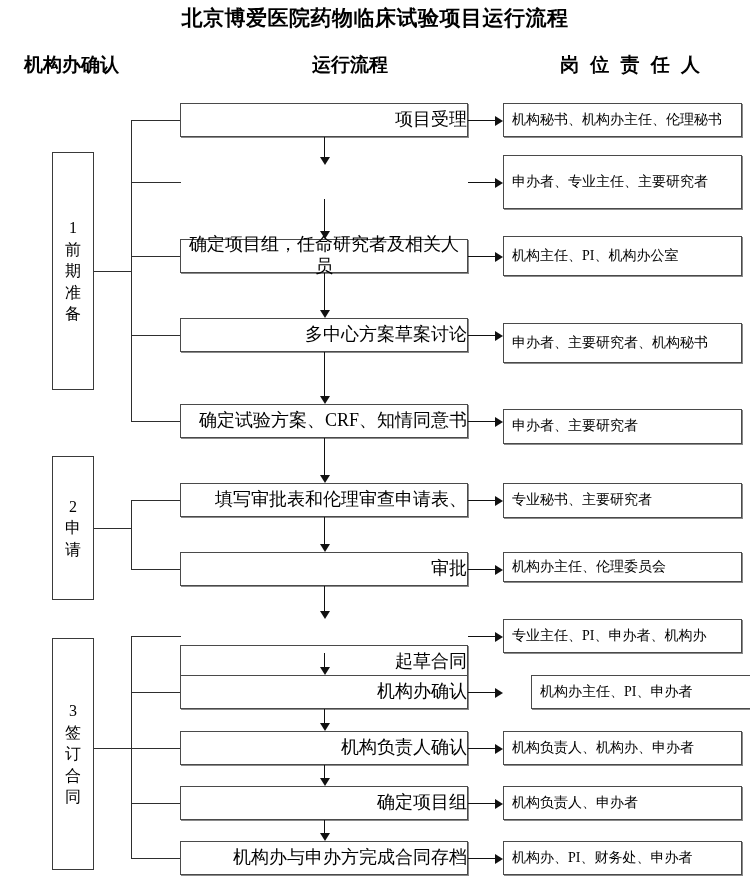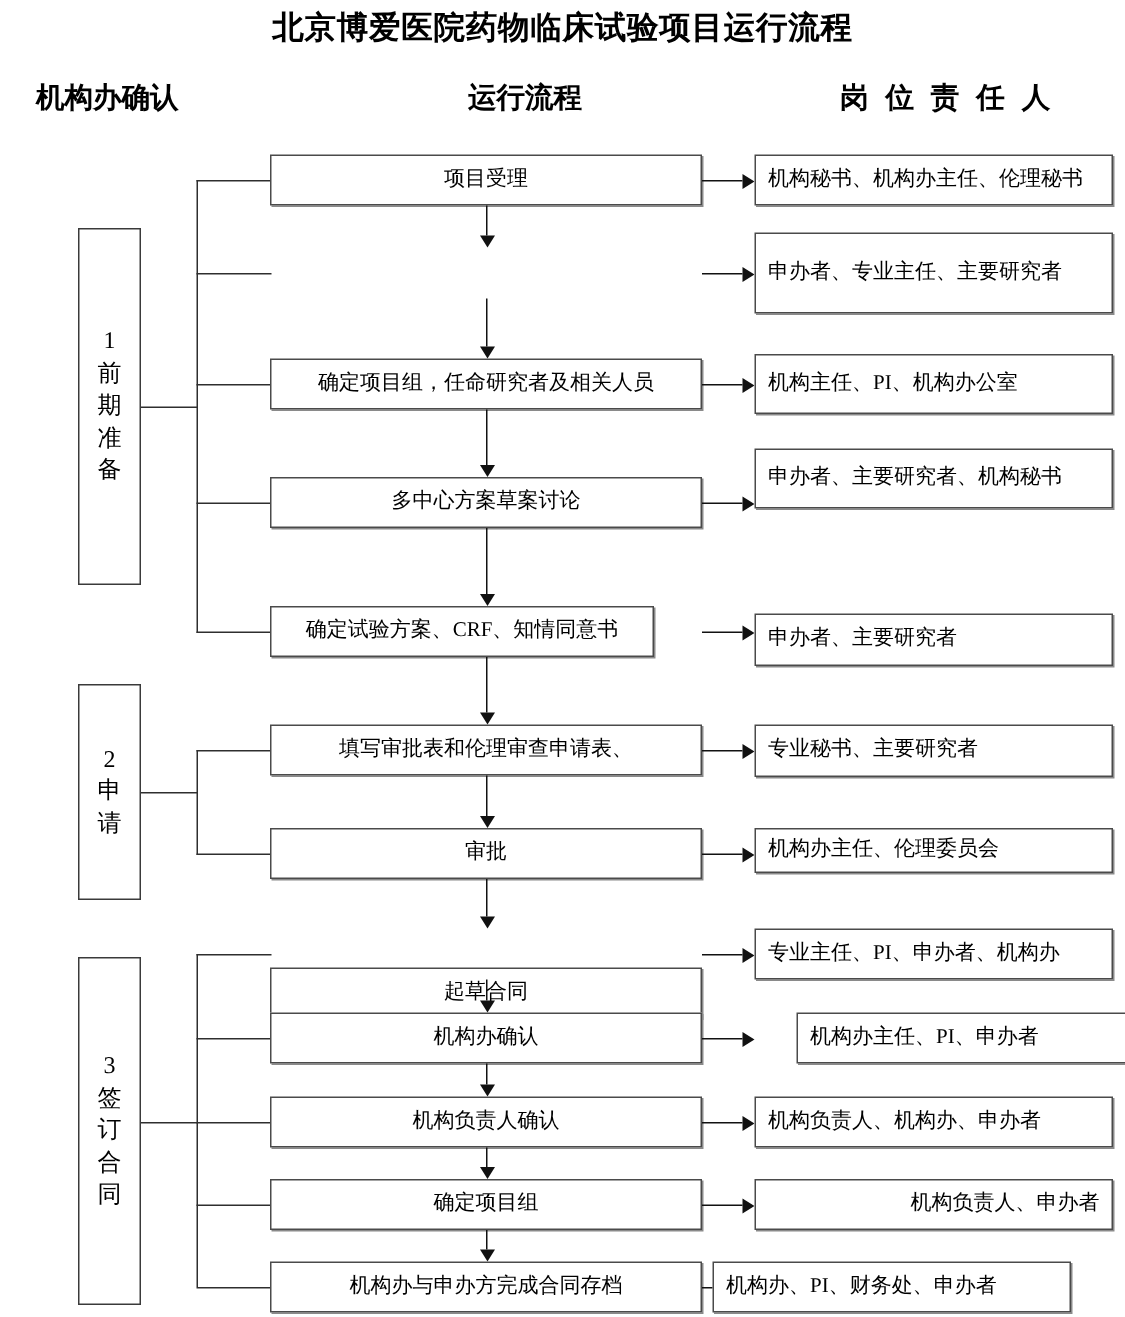--- a/index.html
+++ b/index.html
@@ -59,23 +59,23 @@
   .phase-box .ch { display: block; }
 
   
   .proc-box {
     position: absolute;
     border: 1.2px solid #4a4a4a;
     background: #ffffff;
     box-sizing: border-box;
     display: flex;
     align-items: center;
-    justify-content: center;
+    justify-content: flex-end;
     text-align: center;
-    font-size: 14px;
+    font-size: 18px;
     line-height: 1.2;
     font-family: "Liberation Serif", "DejaVu Serif", serif;
     box-shadow: 1px 1px 0 #8a8a8a;
   }
 
   
   .resp-box {
     position: absolute;
     border: 1.2px solid #4a4a4a;
     background: #ffffff;
@@ -190,21 +190,21 @@
 
   <div class="proc-box" style="left:180px; top:103px; width:288px; height:34px;">
       <span>项目受理</span>
     </div>
   <div class="proc-box" style="left:180px; top:239px; width:288px; height:34px;">
       <span>确定项目组，任命研究者及相关人员</span>
     </div>
   <div class="proc-box" style="left:180px; top:318px; width:288px; height:34px;">
       <span>多中心方案草案讨论</span>
     </div>
-  <div class="proc-box" style="left:180px; top:404px; width:256px; height:34px;">
+  <div class="proc-box" style="left:180px; top:404px; width:288px; height:34px;">
       <span>确定试验方案、CRF、知情同意书</span>
     </div>
   <div class="proc-box" style="left:180px; top:483px; width:288px; height:34px;">
       <span>填写审批表和伦理审查申请表、</span>
     </div>
   <div class="proc-box" style="left:180px; top:552px; width:288px; height:34px;">
       <span>审批</span>
     </div>
   <div class="proc-box" style="left:180px; top:619px; width:288px; height:34px;margin-top:26px;">
       <span>起草合同</span>
@@ -321,21 +321,21 @@
   </div>
 
   <div class="resp-box" style="left:503px; top:155px; width:239px; height:54px;">
     <span class="ln">申办者、专业主任、主要研究者</span>
   </div>
 
   <div class="resp-box" style="left:503px; top:236px; width:239px; height:40px;">
     <span class="ln">机构主任、PI、机构办公室</span>
   </div>
 
-  <div class="resp-box" style="left:503px; top:299px; width:239px; height:40px;">
+  <div class="resp-box" style="left:503px; top:323px; width:239px; height:40px;">
     <span class="ln">申办者、主要研究者、机构秘书</span>
   </div>
 
   <div class="resp-box" style="left:503px; top:409px; width:239px; height:35px;">
     <span class="ln">申办者、主要研究者</span>
   </div>
 
   <div class="resp-box" style="left:503px; top:483px; width:239px; height:35px;">
     <span class="ln">专业秘书、主要研究者</span>
   </div>
@@ -349,21 +349,21 @@
   </div>
 
   <div class="resp-box" style="left:503px; top:675px; width:239px; height:34px;margin-left:28px;">
     <span class="ln">机构办主任、PI、申办者</span>
   </div>
 
   <div class="resp-box" style="left:503px; top:731px; width:239px; height:34px;">
     <span class="ln">机构负责人、机构办、申办者</span>
   </div>
 
-  <div class="resp-box" style="left:503px; top:786px; width:239px; height:34px;align-items:flex-end;">
+  <div class="resp-box" style="left:503px; top:786px; width:239px; height:34px;">
     <span class="ln">机构负责人、申办者</span>
   </div>
 
-  <div class="resp-box" style="left:475px; top:841px; width:239px; height:34px;">
+  <div class="resp-box" style="left:503px; top:841px; width:239px; height:34px;">
     <span class="ln">机构办、PI、财务处、申办者</span>
   </div>
 
 </div>
 
 </body></html>

